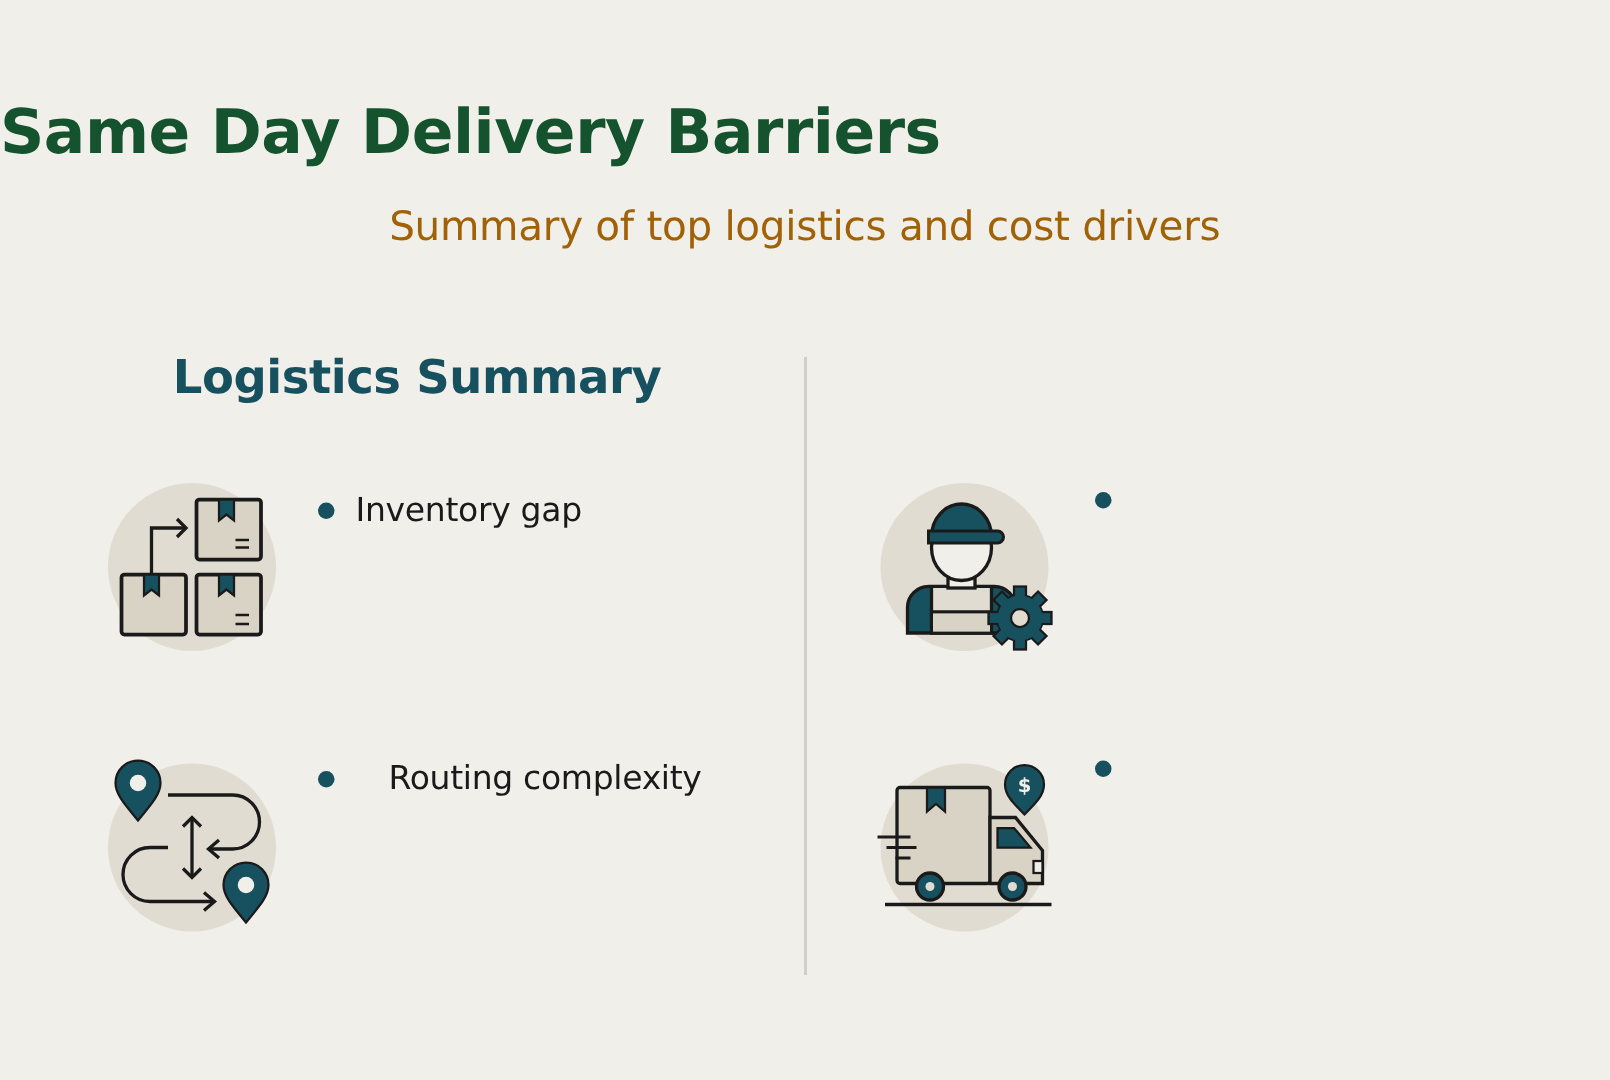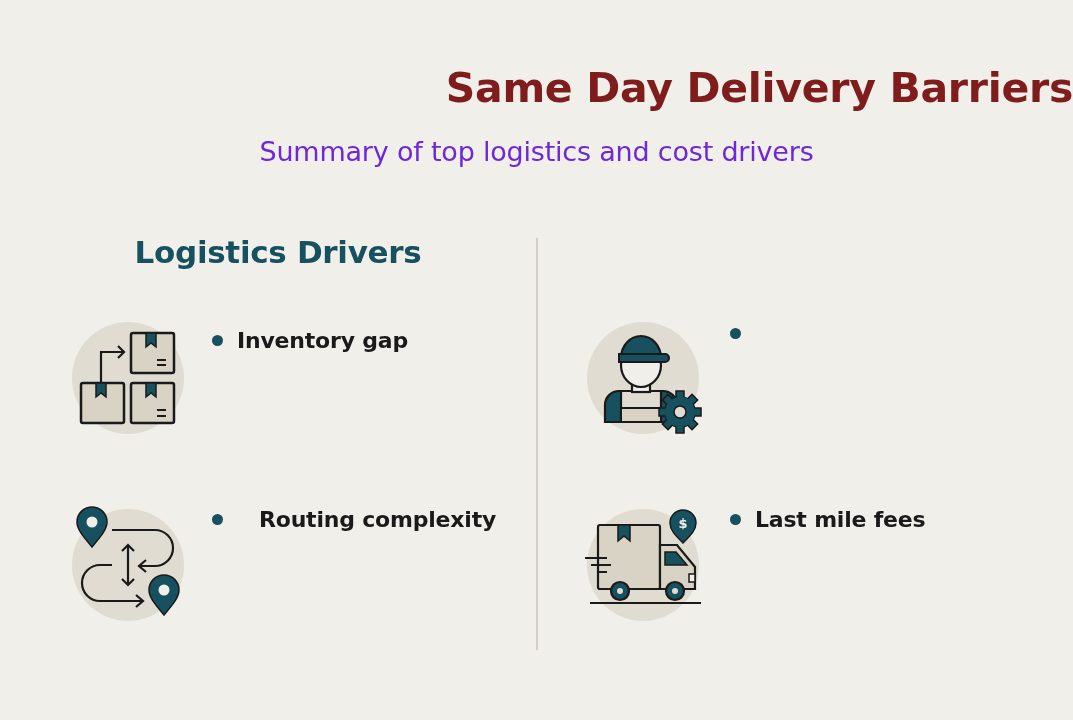--- a/index.html
+++ b/index.html
@@ -5,54 +5,54 @@
     * { margin: 0; padding: 0; box-sizing: border-box; }
     html, body {
       width: 1073px; height: 720px;
       background: #f1efea;
       font-family: "DejaVu Sans", "Liberation Sans", sans-serif;
       overflow: hidden;
     }
     .page { position: relative; width: 1073px; height: 720px; }
     .title {
       position: absolute; left: 0; width: 1073px; top: 64px;
-      text-align: right; font-size: 41px; font-weight: 600; color: #7f1d1d;
+      text-align: left; font-size: 41px; font-weight: 600; color: #14532d;
       letter-spacing: -0.3px;
     }
     .subtitle {
       position: absolute; left: 0; width: 1073px; top: 136px;
-      text-align: center; font-size: 27px; color: #6d28d9;
+      text-align: center; font-size: 27px; color: #a16207;
       letter-spacing: -0.2px;
     }
     .section-title {
       position: absolute; top: 234px; font-size: 31px; font-weight: 600; color: #17505f;
       text-align: center; letter-spacing: -0.3px;
     }
     .divider {
       position: absolute; left: 536px; top: 238px; width: 2px; height: 412px;
       background: #d3cfc7;
     }
     .icon-wrap { position: absolute; width: 140px; height: 140px; }
     .item-label {
-      position: absolute; font-size: 22px; font-weight: 700; color: #1a1a1a;
+      position: absolute; font-size: 22px; font-weight: 400; color: #1a1a1a;
       display: flex; align-items: center; gap: 14px; letter-spacing: -0.2px;
     }
     .bullet {
       width: 11px; height: 11px; border-radius: 50%; background: #17505f; flex: none;
     }
   </style>
 </head>
 <body>
 
 <div class="page">
 
   <div class="title">Same Day Delivery Barriers</div>
   <div class="subtitle">Summary of top logistics and cost drivers</div>
 
-  <div class="section-title" style="left:88px; width:380px;">Logistics Drivers</div>
+  <div class="section-title" style="left:88px; width:380px;">Logistics Summary</div>
 
 
   <div class="divider"></div>
 
   <div class="icon-wrap" style="left:60px; top:310px;">
     <svg width="140" height="140" viewBox="0 0 140 140">
       <circle cx="68" cy="68" r="56" fill="#e1dcd1"></circle>
 
       <rect x="71" y="23" width="43" height="40" rx="2" fill="#d9d3c6" stroke="#1a1a1a" stroke-width="2.5"></rect>
       <path d="M86 23 v14 l5 -4 l5 4 v-14 z" fill="#17505f" stroke="#1a1a1a" stroke-width="1.5"></path>
@@ -154,16 +154,15 @@
       <circle cx="100" cy="96" r="3" fill="#e1dcd1"></circle>
 
       <path d="M15 108 H126" stroke="#1a1a1a" stroke-width="2.2"></path>
 
       <path d="M108 48 C100 40 95 35 95 28 a13 13 0 0 1 26 0 C121 35 116 40 108 48 z" fill="#17505f" stroke="#1a1a1a" stroke-width="1.5"></path>
       <text x="108" y="33" text-anchor="middle" font-size="13" font-weight="700" fill="#f1efea" font-family="DejaVu Sans, sans-serif">$</text>
     </svg>
   </div>
   <div class="item-label" style="left:730px; top:507px;">
     <span class="bullet"></span>
-    <span>Last mile fees</span>
   </div>
 
 </div>
 
 </body></html>

